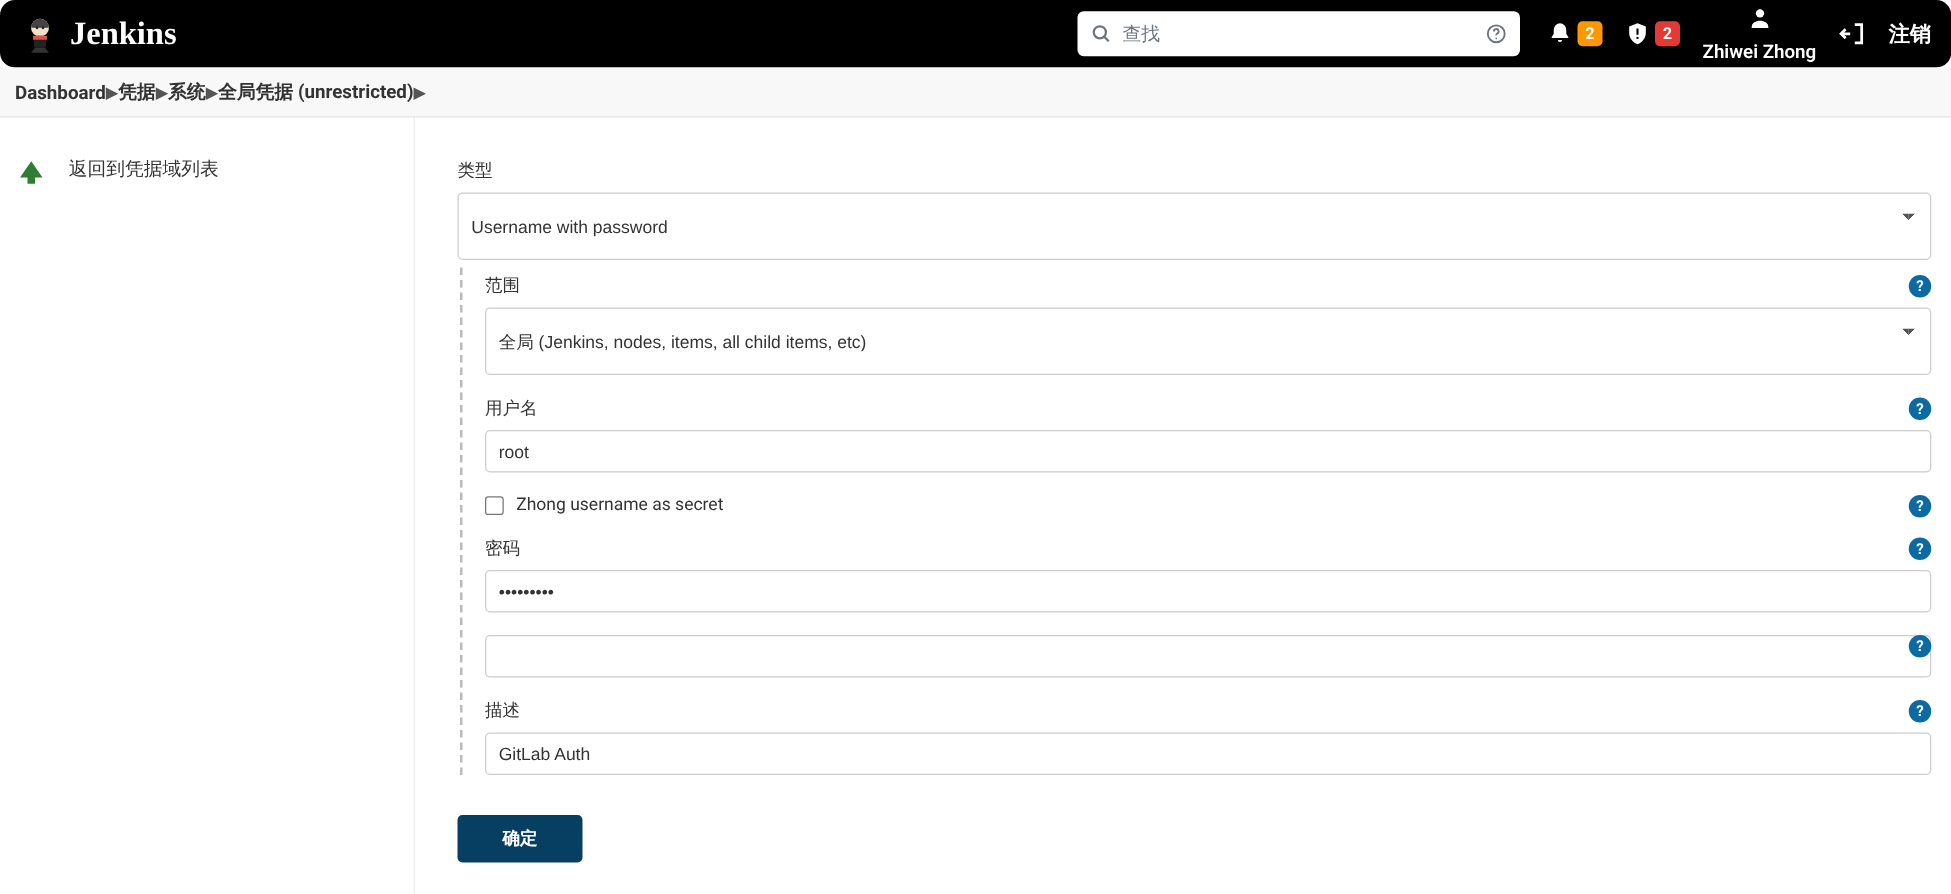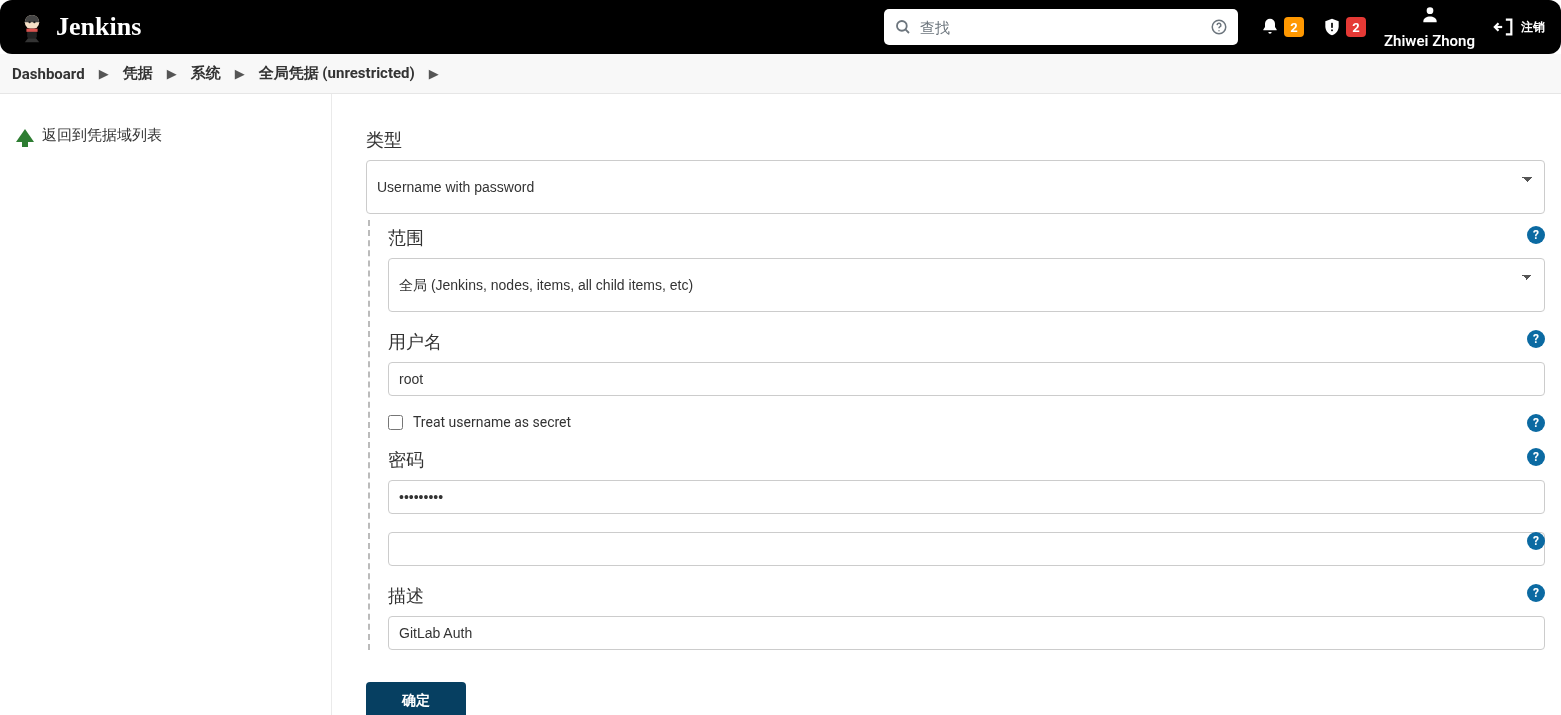--- a/index.html
+++ b/index.html
@@ -84,36 +84,35 @@
   align-items: center;
   gap: 8px;
   color: #fff;
   font-weight: 600;
   font-size: 15px;
   flex-direction: column;
 }
 .logout-link {
   display: flex;
   align-items: center;
-  gap: 6px;
+  gap: 18px;
   color: #fff;
   font-weight: 700;
-  font-size: 12px;
+  font-size: 17px;
 }
 .icon { display: inline-flex; }
 
 
 .breadcrumbs {
   background: #f8f8f8;
   border-bottom: 1px solid #e6e6e6;
   height: 40px;
   display: flex;
   align-items: center;
   padding: 0 12px;
-  gap: 14px;
 }
 .breadcrumb-item {
   font-weight: 700;
   font-size: 15px;
   color: #333;
   cursor: pointer;
 }
 .breadcrumb-sep { color: #555; font-size: 13px; }
 
 
@@ -122,21 +121,21 @@
 }
 .sidebar {
   width: 332px;
   border-right: 1px solid #eaeaea;
   min-height: 620px;
   padding-top: 22px;
 }
 .side-item {
   display: flex;
   align-items: center;
-  gap: 8px;
+  gap: 21px;
   padding: 10px 16px;
   font-size: 15px;
   color: #333;
   cursor: pointer;
 }
 .side-item.active {
   background: #eef1f2;
 }
 .side-icon-up {
   width: 0; height: 0;
@@ -155,21 +154,21 @@
 .side-icon-key {
   display: inline-flex;
 }
 
 .content {
   flex: 1;
   padding: 34px 16px 30px 34px;
 }
 .field-block { margin-bottom: 0; }
 .label {
-  font-size: 18px;
+  font-size: 14px;
   color: #333;
   margin-bottom: 8px;
 }
 .select, .text-input {
   width: 100%;
   border: 1px solid #ccc;
   border-radius: 4px;
   padding: 8px 10px;
   font-size: 14px;
   background: #fff;
@@ -360,21 +359,21 @@
       <div class="group row-with-help">
         <div class="label">用户名</div>
         <div class="field-help"><span class="help-icon">?</span></div>
         <input class="text-input" type="text" value="root" style="">
       </div>
 
       <div class="group row-with-help">
         <div class="field-help"><span class="help-icon">?</span></div>
         <label class="checkbox-row">
           <input type="checkbox" style="">
-          <span>Treat username as secret</span>
+          <span>Zhong username as secret</span>
         </label>
       </div>
 
       <div class="group row-with-help">
         <div class="label">密码</div>
         <div class="field-help"><span class="help-icon">?</span></div>
         <input class="text-input" type="text" value="•••••••••" style="">
       </div>
 
       <div class="group row-with-help">

